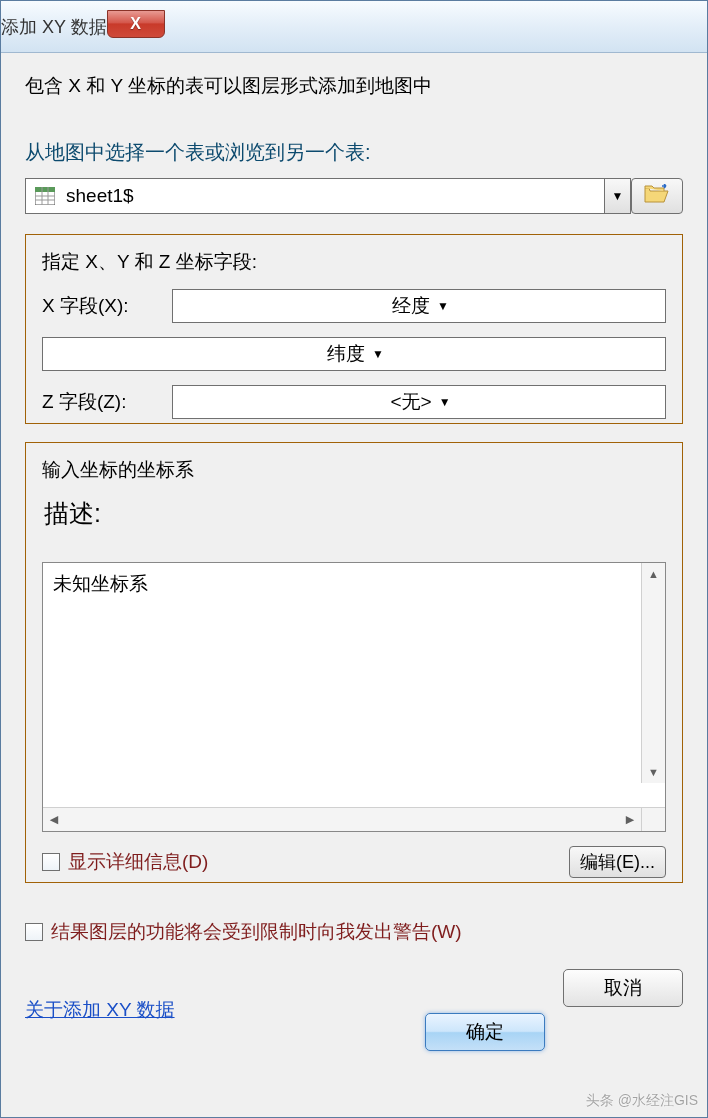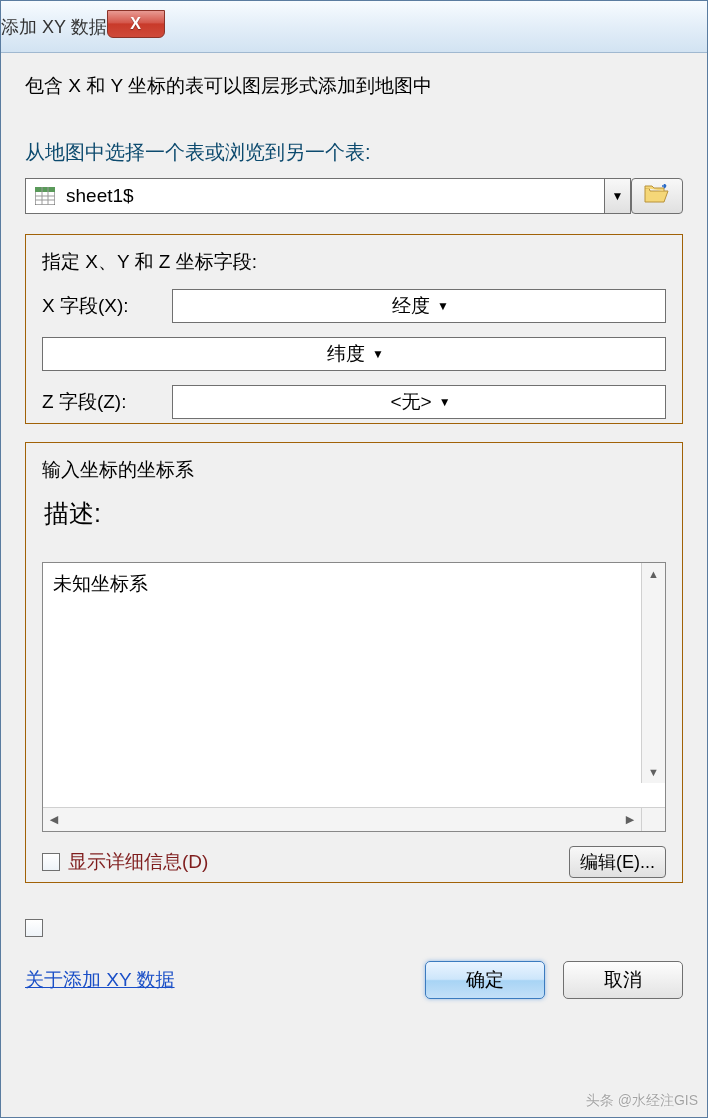--- a/index.html
+++ b/index.html
@@ -301,20 +301,21 @@
       font-size: 19px;
       cursor: pointer;
       display: flex;
       align-items: center;
       justify-content: center;
     }
     .action-btn.primary {
       border: 1px solid #3b7bbf;
       background: linear-gradient(to bottom, #eaf4ff 0%, #cde6fb 48%, #a8d4f5 52%, #c4e0f8 100%);
       box-shadow: 0 0 4px rgba(50,130,220,0.5);
+      margin-top: 44px;
     }
     .watermark {
       position: absolute;
       right: 10px;
       bottom: 8px;
       font-size: 14px;
       color: rgba(0,0,0,0.35);
       text-shadow: 0 0 2px #fff;
       pointer-events: none;
     }
@@ -411,20 +412,21 @@
           <span class="checkbox-label">显示详细信息(D)</span>
         </div>
         <div class="small-btn">
           <span>编辑(E)...</span>
         </div>
       </div>
     </div>
 
     <div class="warn-row">
       <div class="checkbox"></div>
+      <span class="checkbox-label">结果图层的功能将会受到限制时向我发出警告(W)</span>
     </div>
 
     <div class="bottom-row">
       <span class="link-text">关于添加 XY 数据</span>
       <div class="btn-group">
         <div class="action-btn primary">
           <span>确定</span>
         </div>
         <div class="action-btn">
           <span>取消</span>

